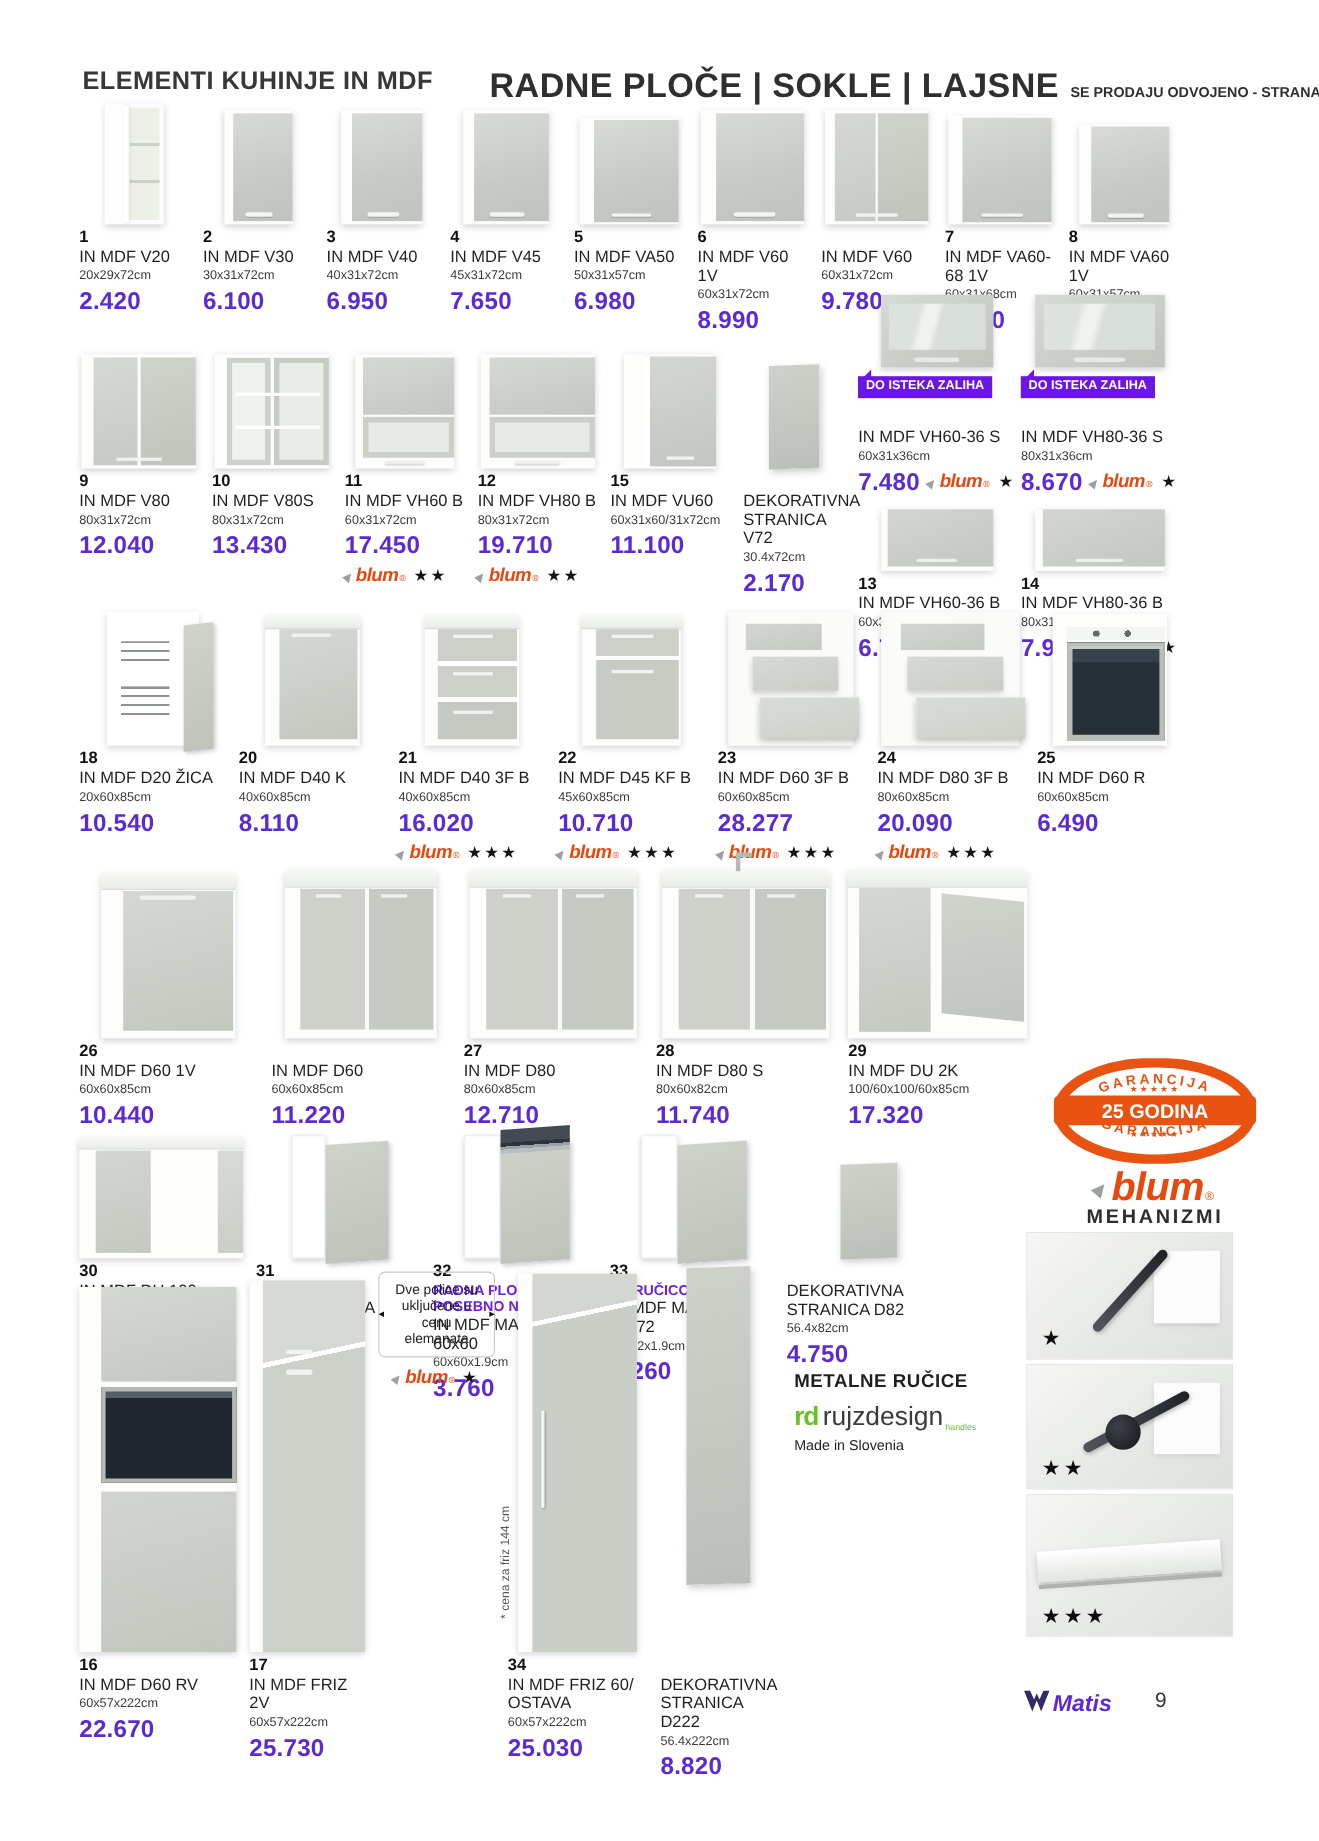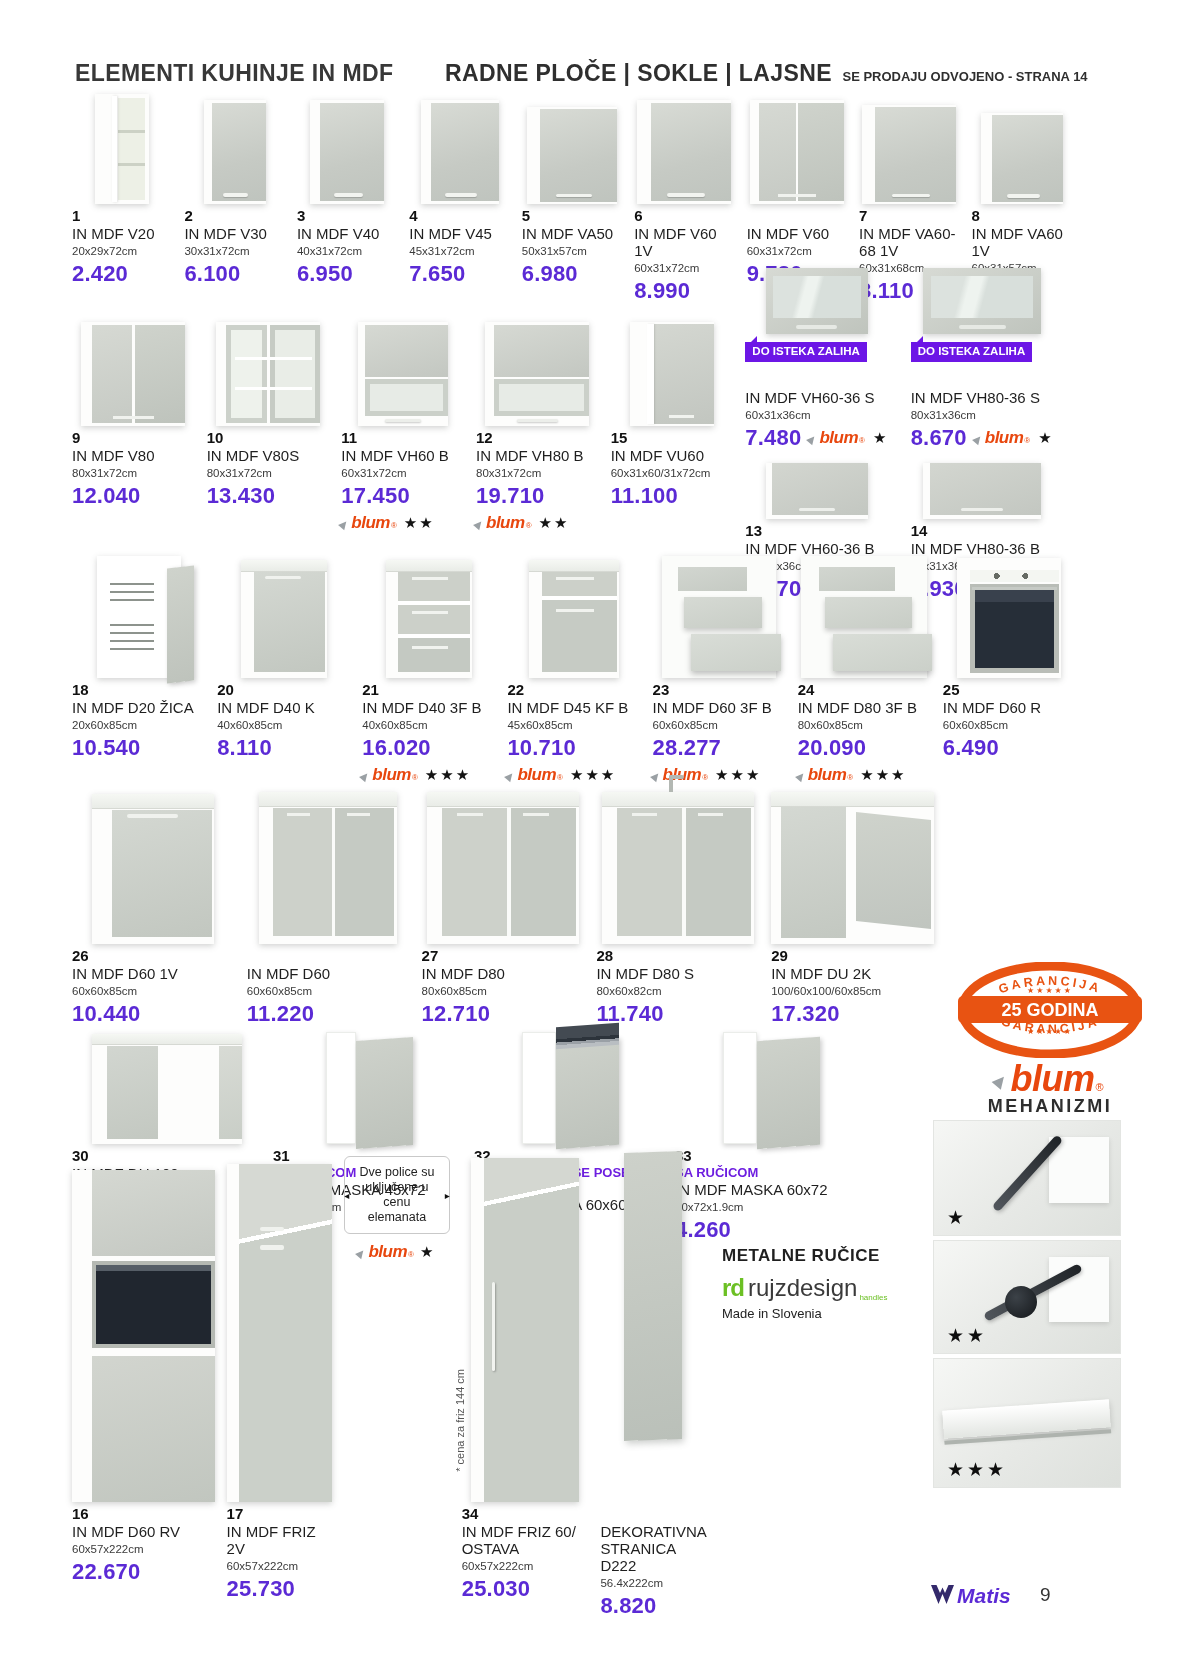--- a/index.html
+++ b/index.html
@@ -1,21 +1,21 @@
 <!DOCTYPE html>
 <html><head>
 <meta charset="utf-8">
 <style>
   html,body{margin:0;padding:0;background:#ffffff;}
   .page{position:relative;width:1199px;height:1674px;background:#fff;overflow:hidden;
         font-family:"Liberation Sans",sans-serif;color:#222;}
   
   .hdr-left{position:absolute;left:75px;top:60px;font-size:23px;font-weight:700;color:#383838;letter-spacing:.4px;}
   .hdr-right{position:absolute;left:445px;top:60px;white-space:nowrap;}
-  .hdr-right .big{font-size:23px;font-weight:800;color:#2f2f2f;letter-spacing:.4px;}
+  .hdr-right .big{font-size:31px;font-weight:800;color:#2f2f2f;letter-spacing:.4px;}
   .hdr-right .small{font-size:13px;font-weight:700;color:#2f2f2f;margin-left:6px;}
   
   .row{position:absolute;display:flex;gap:12px;align-items:flex-start;}
   #r1{top:92px;left:72px;width:1000px;}
   #r2{top:268px;left:72px;width:992px;}
   #r3{top:552px;left:72px;width:1004px;}
   #r4{top:766px;left:72px;width:862px;text-align:center;}
   #r5{top:1028px;left:72px;width:792px;}
   #r6{top:1152px;left:72px;width:634px;}
   .cell{position:relative;flex:1 1 0;min-width:0;display:flex;flex-direction:column;align-items:flex-start;}
@@ -150,21 +150,21 @@
       background:linear-gradient(180deg,#ffffff,#e2e5e1);box-shadow:0 3px 6px rgba(0,0,0,.18);}
   .mech3 .rail::after{content:"";position:absolute;left:0;bottom:-6px;width:100%;height:4px;background:#aeb3ae;}
   .mstars{position:absolute;left:7%;bottom:5%;font-size:19px;letter-spacing:3px;color:#0e0e0e;}
   .handles{position:absolute;left:722px;top:1246px;}
   .handles .ht{font-size:17px;font-weight:700;color:#1f1f1f;letter-spacing:.5px;}
   .handles .hl{margin-top:8px;font-size:24px;color:#3a3a3a;display:flex;align-items:baseline;}
   .handles .rd{color:#6cc024;font-weight:700;letter-spacing:-1px;margin-right:4px;}
   .handles .tag{font-size:8px;color:#6cc024;margin-left:2px;align-self:flex-end;}
   .handles .ho{margin-top:4px;font-size:13px;color:#222;}
   
-  .footer{position:absolute;left:930px;top:1582px;display:flex;align-items:center;gap:14px;}
+  .footer{position:absolute;left:930px;top:1534px;display:flex;align-items:center;gap:24px;}
   .pageno{font-size:19px;color:#333;}
 </style>
 </head>
 <body>
 
 <div class="page">
 
   <div class="hdr-left">ELEMENTI KUHINJE IN MDF</div>
   <div class="hdr-right">
     <span class="big">RADNE PLOČE | SOKLE | LAJSNE</span>
@@ -446,20 +446,38 @@
     <div class="num">15</div>
 
     <div class="name">IN MDF VU60</div>
     <div class="dims">60x31x60/31x72cm</div>
     <div class="priceline">
       <span class="price">11.100</span>
     </div>
 
   </div>
 
+  <div class="cell cell-v72">
+    <div class="artwrap">
+      <div class="art art-panel" style="width: 46px; height: 94px;">
+            <i class="a1"></i>
+            <i class="a2"></i>
+            <i class="a3"></i>
+          </div>
+    </div>
+
+    <div class="num"></div>
+
+    <div class="name">DEKORATIVNA STRANICA V72</div>
+    <div class="dims">30.4x72cm</div>
+    <div class="priceline">
+      <span class="price">2.170</span>
+    </div>
+
+  </div>
 <div class="cell cell-stack">
   <div class="stackcard">
     <div class="artwrap">
       <div class="art art-flapglass" style="width: 102px; height: 66px;">
               <i class="a1"></i>
               <i class="a2"></i>
               <i class="a3"></i>
             </div>
     </div>
     <div class="badge">DO ISTEKA ZALIHA</div>
@@ -885,20 +903,38 @@
     <div class="num">33</div>
     <div class="pre">SA RUČICOM</div>
     <div class="name">IN MDF MASKA 60x72</div>
     <div class="dims">60x72x1.9cm</div>
     <div class="priceline">
       <span class="price">4.260</span>
     </div>
 
   </div>
 
+  <div class="cell cell-d82">
+    <div class="artwrap">
+      <div class="art art-panel" style="width: 52px; height: 86px;">
+            <i class="a1"></i>
+            <i class="a2"></i>
+            <i class="a3"></i>
+          </div>
+    </div>
+
+    <div class="num"></div>
+
+    <div class="name">DEKORATIVNA STRANICA D82</div>
+    <div class="dims">56.4x82cm</div>
+    <div class="priceline">
+      <span class="price">4.750</span>
+    </div>
+
+  </div>
 </div>
   <div class="row" id="r6">
   <div class="cell cell-16">
     <div class="artwrap">
       <div class="art art-talloven" style="width: 145px; height: 332px;">
             <i class="a1"></i>
             <i class="a2"></i>
             <i class="a3"></i>
           </div>
     </div>

